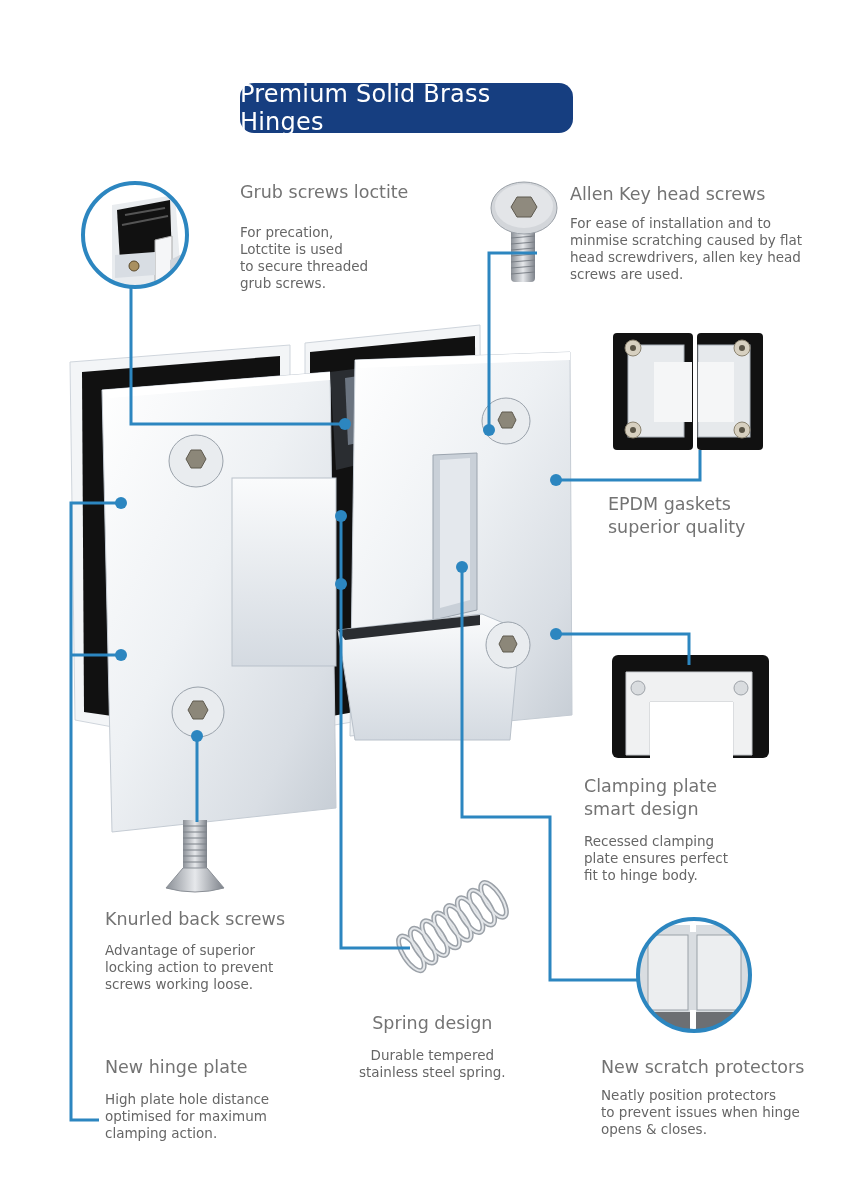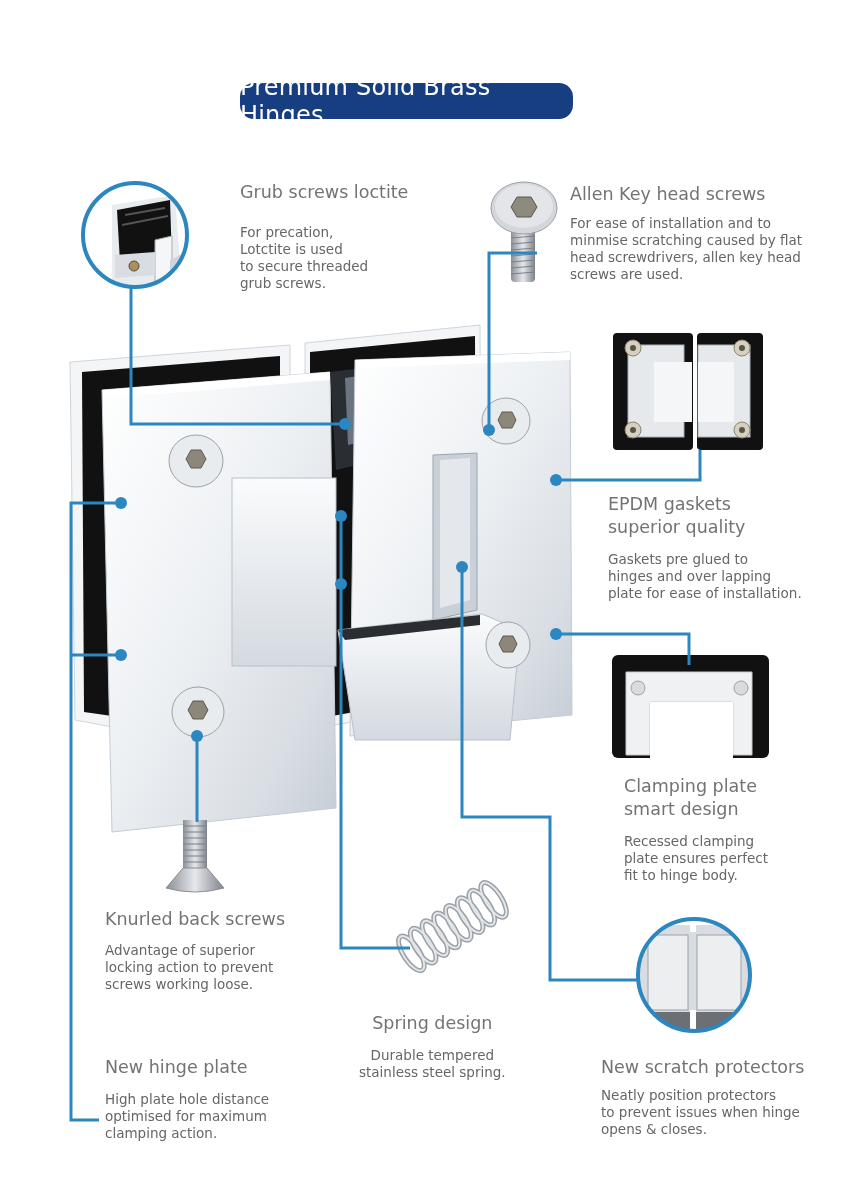--- a/index.html
+++ b/index.html
@@ -1,17 +1,17 @@
 <!DOCTYPE html>
 <html><head>
 <meta charset="utf-8">
 <style>
   html, body { margin:0; padding:0; background:#ffffff; }
   body { width:850px; height:1200px; position:relative; overflow:hidden; font-family:"DejaVu Sans", sans-serif; }
-  .title-pill { position:absolute; left:240px; top:83px; width:333px; height:36px; background:#163e80; border-radius:14px; color:#fff; font-size:24px; display:flex; align-items:center; justify-content:center; letter-spacing:0.2px; }
+  .title-pill { position:absolute; left:240px; top:83px; width:333px; height:50px; background:#163e80; border-radius:14px; color:#fff; font-size:24px; display:flex; align-items:center; justify-content:center; letter-spacing:0.2px; }
   .feature { position:absolute; }
   .feature h3 { margin:0; color:#737373; font-weight:normal; font-size:17.5px; line-height:23px; }
   .feature p { margin:0; color:#666666; font-size:13.5px; line-height:17px; }
   svg.layer { position:absolute; left:0; top:0; }
 </style>
 </head>
 <body>
 
 <div class="title-pill">Premium Solid Brass Hinges</div>
 
@@ -244,28 +244,23 @@
     <span>head screwdrivers, allen key head</span><br>
     <span>screws are used.</span>
   </p>
 </div>
 
 <div class="feature" style="left:608px; top:493px;">
   <h3>
     <span>EPDM gaskets</span><br>
     <span>superior quality</span>
   </h3>
-  <p style="margin-top:12px;">
-    <span>Gaskets pre glued to</span><br>
-    <span>hinges and over lapping</span><br>
-    <span>plate for ease of installation.</span>
-  </p>
-</div>
-
-<div class="feature" style="left:624px; top:775px;">
+</div>
+
+<div class="feature" style="left:584px; top:775px;">
   <h3>
     <span>Clamping plate</span><br>
     <span>smart design</span>
   </h3>
   <p style="margin-top:12px;">
     <span>Recessed clamping</span><br>
     <span>plate ensures perfect</span><br>
     <span>fit to hinge body.</span>
   </p>
 </div>

